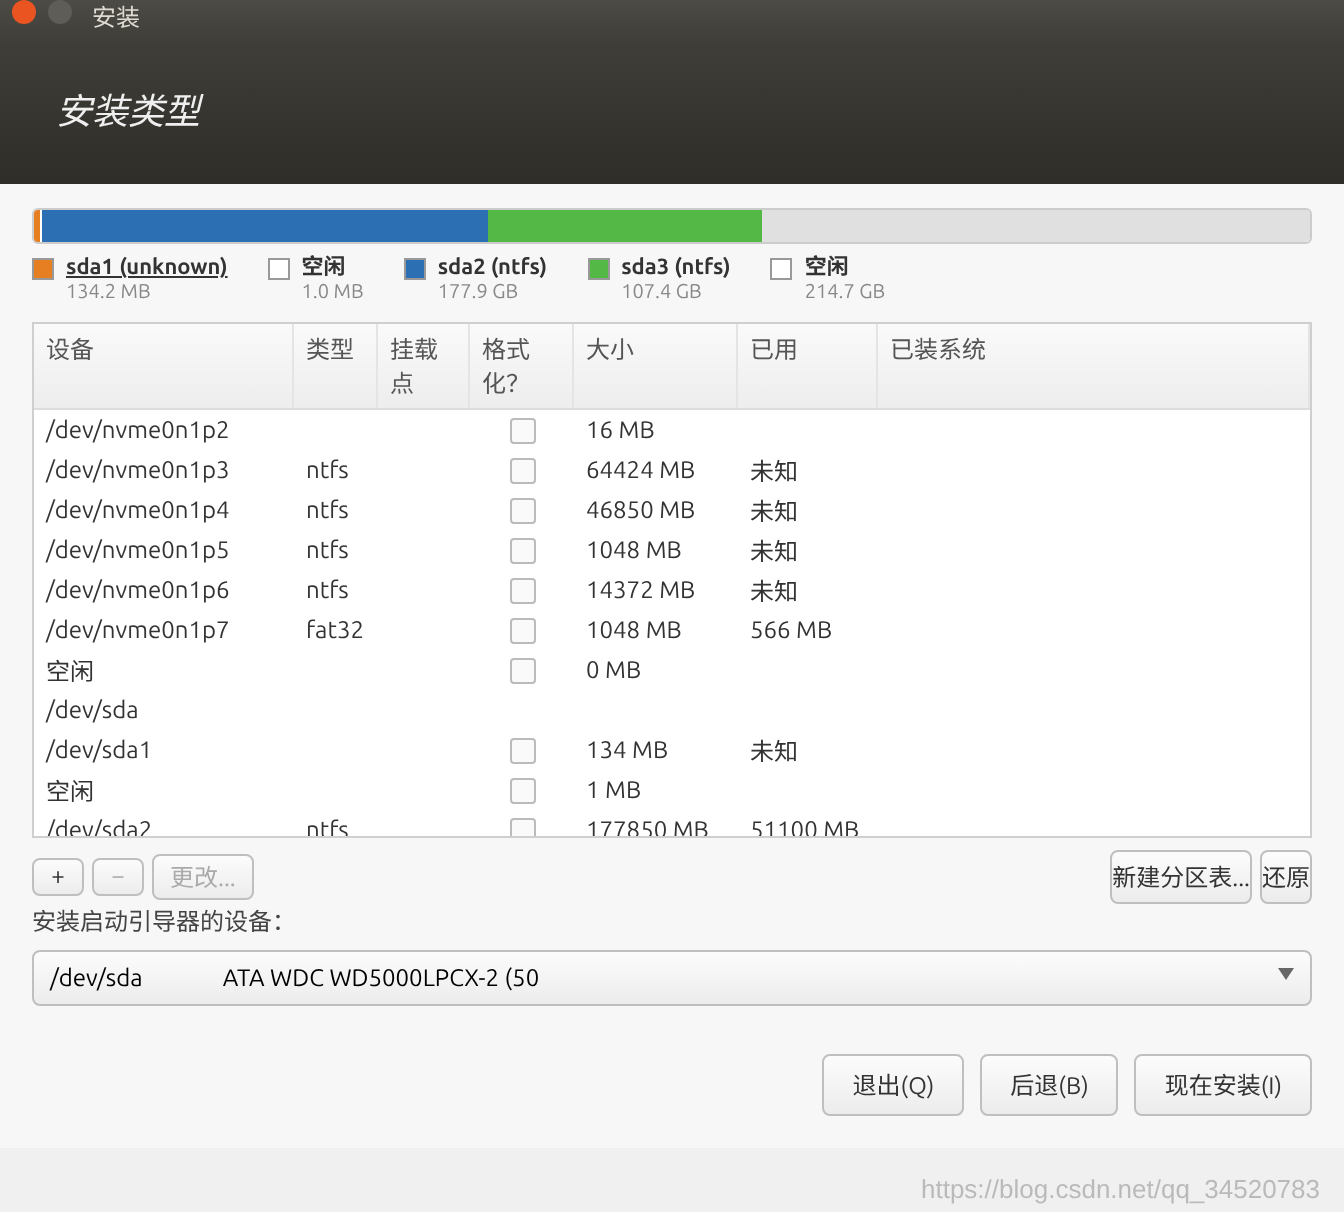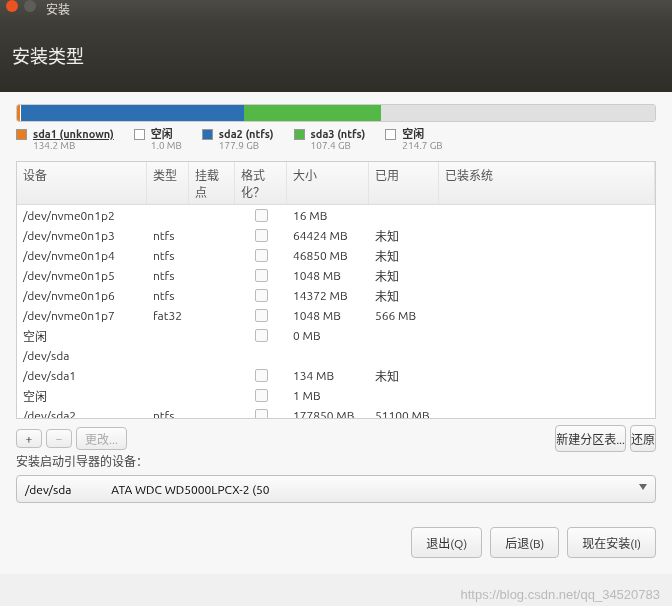--- a/index.html
+++ b/index.html
@@ -18,22 +18,23 @@
       padding: 0 6px;
       gap: 6px;
     }
     .win-btn { width: 12px; height: 12px; border-radius: 50%; }
     .win-close { background: #e95420; }
     .win-min { background: #5f5d57; }
     .win-title { color: #dfdbd2; font-size: 12px; margin-left: 4px; }
     .header {
       background: linear-gradient(#3e3d38, #2e2d28);
       color: #efefef;
-      padding: 18px 12px 24px;
+      padding: 18px 28px 24px;
       font-size: 18px;
+      font-style: italic;
     }
     .content { background: #f7f7f7; padding: 12px 16px 8px; }
     .usage-bar {
       height: 18px;
       display: flex;
       border-radius: 3px;
       overflow: hidden;
       margin-bottom: 6px;
       border:1px solid #ccc;
     }

